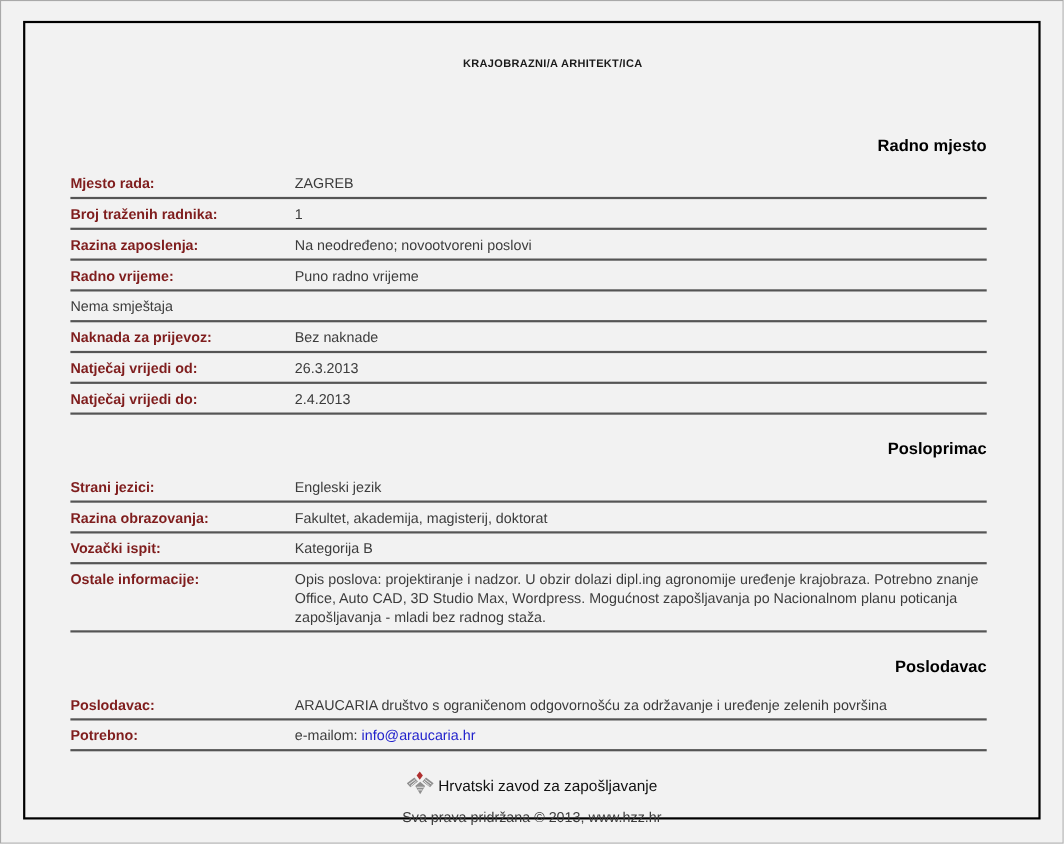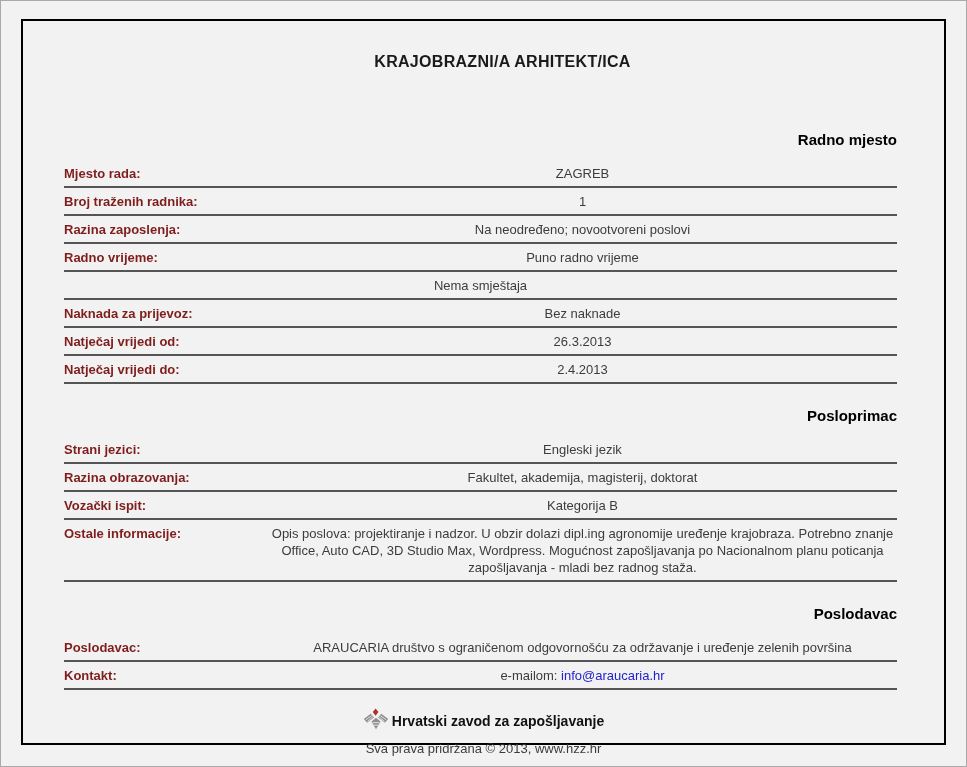--- a/index.html
+++ b/index.html
@@ -21,21 +21,21 @@
     top: 18px;
     right: 20px;
     bottom: 21px;
     border: 2px solid #000;
     background: #f2f2f2;
   }
 
   .page-title {
     margin-top: 32px;
     text-align: center;
-    font-size: 16px;
+    font-size: 10px;
     font-weight: bold;
     color: #1a1a1a;
     letter-spacing: 0.3px;
     margin-left: 38px;
   }
 
   .content {
     padding: 0 47px 0 41px;
   }
 
@@ -65,39 +65,38 @@
     font-weight: bold;
     color: #7f1d1d;
     line-height: 17px;
   }
 
   .row-value {
     flex: 1 1 auto;
     font-size: 13px;
     color: #3c3c3c;
     line-height: 17px;
-    text-align: center;
   }
 
   .row-value a {
     color: #2222cc;
     text-decoration: none;
   }
 
   .footer {
     margin-top: 18px;
     text-align: center;
   }
 
   .footer-org {
     display: inline-flex;
     align-items: center;
     gap: 3px;
     font-size: 14px;
-    font-weight: bold;
+    font-weight: normal;
     color: #111;
   }
 
   .hzz-logo { display: inline-block; vertical-align: middle; }
 
   .footer-copyright {
     margin-top: 7px;
     font-size: 13px;
     color: #3c3c3c;
   }
@@ -165,21 +164,21 @@
             <span class="row-value">Opis poslova: projektiranje i nadzor. U obzir dolazi dipl.ing agronomije uređenje krajobraza. Potrebno znanje Office, Auto CAD, 3D Studio Max, Wordpress. Mogućnost zapošljavanja po Nacionalnom planu poticanja zapošljavanja - mladi bez radnog staža.</span>
           </div>
         </div>
         <div class="section">
           <div class="section-heading">Poslodavac</div>
           <div class="row">
             <span class="row-label">Poslodavac:</span>
             <span class="row-value">ARAUCARIA društvo s ograničenom odgovornošću za održavanje i uređenje zelenih površina</span>
           </div>
           <div class="row">
-            <span class="row-label">Kontakt:</span>
+            <span class="row-label">Potrebno:</span>
             <span class="row-value">e-mailom: <a href="#">info@araucaria.hr</a></span>
           </div>
         </div>
       </div>
 
     <div class="footer">
       <div class="footer-org">
         <span class="hzz-logo">
           <svg width="26" height="22" viewBox="0 0 32 27" aria-hidden="true">
             <polygon points="15.5,0.5 19,5 15.5,9.5 12,5" fill="#b03030"></polygon>

